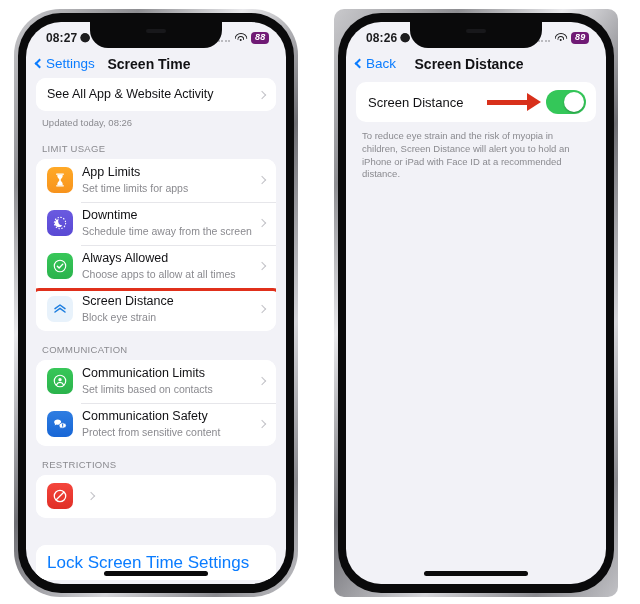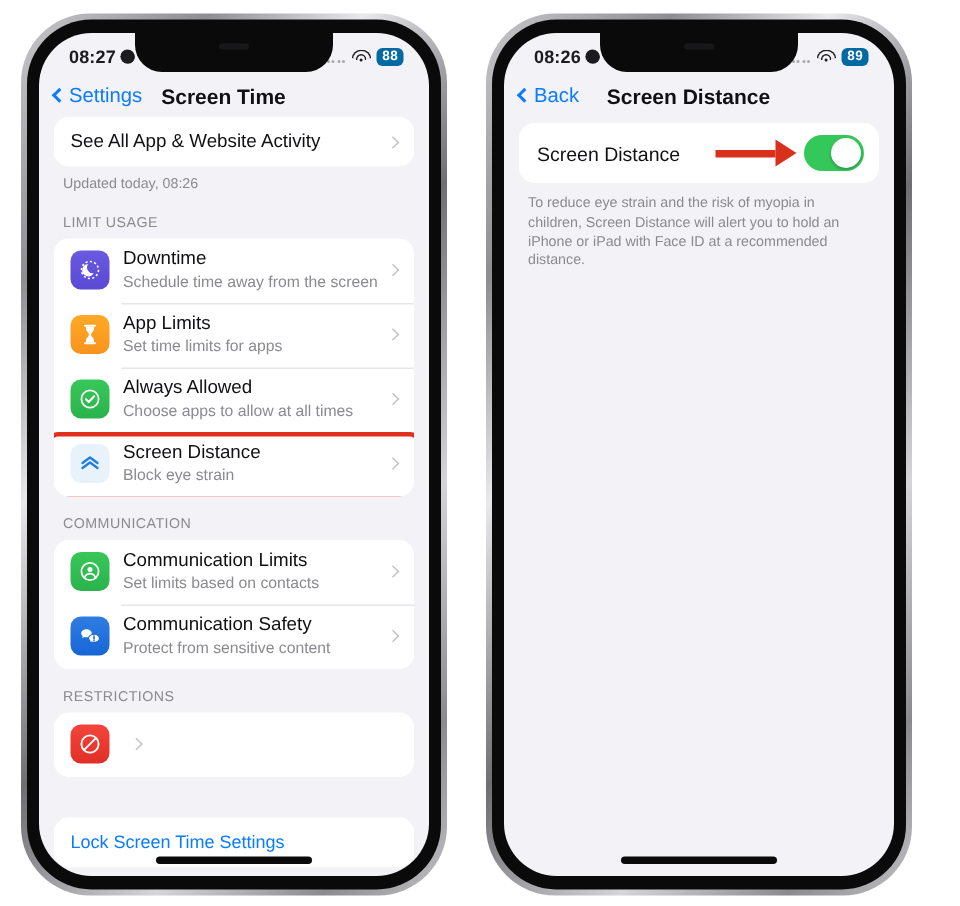--- a/index.html
+++ b/index.html
@@ -14,21 +14,21 @@
 
   
   .phone {
     position: absolute;
     width: 284px; height: 588px;
     border-radius: 46px;
     background: linear-gradient(125deg,#c9c9cc 0%,#8e8e92 18%,#e9e9ec 33%,#6e6e73 52%,#d5d5d9 72%,#8a8a8f 88%,#c2c2c6 100%);
     padding: 4px;
   }
   .phone-left  { left: 14px;  top: 9px; }
-  .phone-right { left: 324px; top: 9px; }
+  .phone-right { left: 334px; top: 9px; border-radius: 10px; }
   .bezel {
     width: 100%; height: 100%;
     background: #0a0a0b;
     border-radius: 43px;
     padding: 9px 8px 9px 8px;
     position: relative;
   }
   .screen {
     width: 100%; height: 100%;
     background: #f2f2f7;
@@ -79,26 +79,27 @@
   .wifi-icon { position: relative; width: 13px; height: 10px; }
   .wifi-icon span {
     position: absolute; left: 50%; transform: translateX(-50%);
     border: 1.6px solid #1c1c1e; border-bottom: none;
     border-radius: 50% 50% 0 0 / 100% 100% 0 0;
   }
   .wifi-icon .w1 { width: 13px; height: 6px; top: 0; }
   .wifi-icon .w2 { width: 7.5px; height: 4px; top: 3px; }
   .wifi-icon .w3 { width: 2.6px; height: 2.6px; top: 6.4px; background:#1c1c1e; border:none; border-radius:50%; }
   .battery-badge {
-    background: #0369a1; color: #ffffff;
+    background: #701a75; color: #ffffff;
     font-size: 9px; font-weight: bold;
     border-radius: 4px;
     padding: 1.5px 3.5px 1.5px 3.5px;
     line-height: 1;
     letter-spacing: .3px;
+    font-style: italic;
   }
 
   
   .navbar {
     position: absolute; top: 27px; left: 0; right: 0; height: 29px;
     display: flex; align-items: center;
     padding: 0 10px;
     z-index: 25;
   }
   .nav-back {
@@ -164,21 +165,21 @@
     position: relative;
   }
   .row .texts { flex: 1 1 auto; min-width: 0; }
   .row .title {
     font-size: 12.5px; color: #111114; line-height: 1.25;
   }
   .row .subtitle {
     font-size: 10.5px; color: #8a8a8f; line-height: 1.3; margin-top: 1px;
   }
   .row .title.plain { font-size: 12.5px; }
-  .row .title.link { color: #0a7cff; font-size: 12px; }
+  .row .title.link { color: #0a7cff; font-size: 17px; }
   .chev-right {
     width: 6px; height: 6px;
     border-top: 1.6px solid #c2c2c7; border-right: 1.6px solid #c2c2c7;
     transform: rotate(45deg);
     flex: 0 0 auto; margin-left: 6px; margin-right: 2px;
   }
 
   
   .ic-downtime { background: linear-gradient(180deg,#6a5ae0,#5949d4); }
   .ic-applimits { background: linear-gradient(180deg,#ffa927,#f7931d); }
@@ -288,43 +289,43 @@
               </div>
               <span class="chev-right"></span>
             </div>
           </div>
 
           <div class="footnote">Updated today, 08:26</div>
 
           <div class="section-header">LIMIT USAGE</div>
           <div class="group" style="position:relative;">
             <div class="row">
+              <div class="icon-wrap ic-applimits">
+                <svg class="glyph" viewBox="0 0 24 24" aria-hidden="true">
+                  <path d="M7 3.2h10M7 20.8h10" stroke="#fff" stroke-width="2" stroke-linecap="round"></path>
+                  <path d="M8 4.2h8v2.2c0 2.2-3 3.6-3 5.6s3 3.4 3 5.6v2.2H8v-2.2c0-2.2 3-3.6 3-5.6S8 8.6 8 6.4z" fill="#fff"></path>
+                </svg>
+              </div>
+              <div class="texts">
+                <div class="title">App Limits</div>
+                <div class="subtitle">Set time limits for apps</div>
+              </div>
+              <span class="chev-right"></span>
+            </div>
+
+            <div class="row">
               <div class="icon-wrap ic-downtime">
                 <svg class="glyph" viewBox="0 0 24 24" aria-hidden="true">
                   <circle cx="12" cy="12" r="8.5" fill="none" stroke="#fff" stroke-width="1.6" stroke-dasharray="2.2 2.2"></circle>
                   <path d="M15.5 15.2A5.6 5.6 0 0 1 10.2 6.3 6 6 0 1 0 15.5 15.2z" fill="#fff"></path>
                 </svg>
               </div>
               <div class="texts">
                 <div class="title">Downtime</div>
                 <div class="subtitle">Schedule time away from the screen</div>
-              </div>
-              <span class="chev-right"></span>
-            </div>
-
-            <div class="row">
-              <div class="icon-wrap ic-applimits">
-                <svg class="glyph" viewBox="0 0 24 24" aria-hidden="true">
-                  <path d="M7 3.2h10M7 20.8h10" stroke="#fff" stroke-width="2" stroke-linecap="round"></path>
-                  <path d="M8 4.2h8v2.2c0 2.2-3 3.6-3 5.6s3 3.4 3 5.6v2.2H8v-2.2c0-2.2 3-3.6 3-5.6S8 8.6 8 6.4z" fill="#fff"></path>
-                </svg>
-              </div>
-              <div class="texts">
-                <div class="title">App Limits</div>
-                <div class="subtitle">Set time limits for apps</div>
               </div>
               <span class="chev-right"></span>
             </div>
 
             <div class="row">
               <div class="icon-wrap ic-allowed">
                 <svg class="glyph" viewBox="0 0 24 24" aria-hidden="true">
                   <circle cx="12" cy="12" r="8.6" fill="none" stroke="#fff" stroke-width="1.7"></circle>
                   <path d="M8 12.2l2.7 2.7L16.2 9.2" fill="none" stroke="#fff" stroke-width="2.1" stroke-linecap="round" stroke-linejoin="round"></path>
                 </svg>

